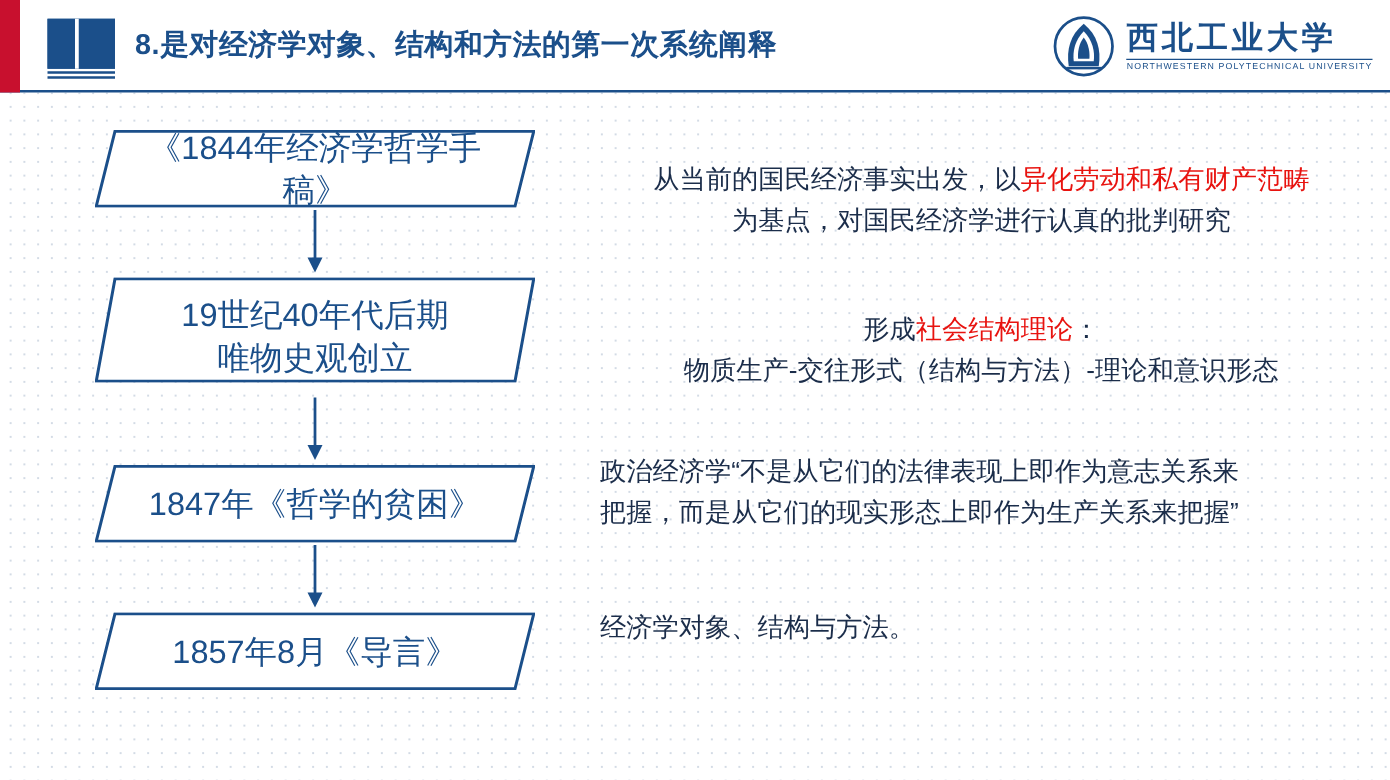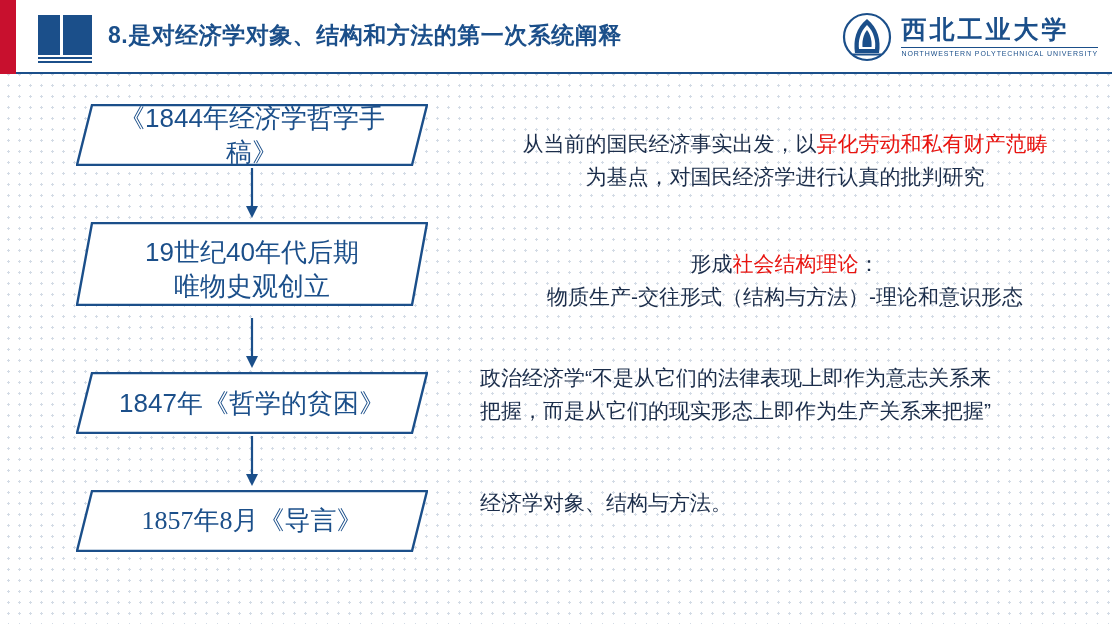--- a/index.html
+++ b/index.html
@@ -258,21 +258,21 @@
       <div class="label">1847年《哲学的贫困》</div>
     </div>
 
     <div class="arrow">
       <svg width="30" height="56" viewBox="0 0 30 56" aria-hidden="true">
         <line x1="15" y1="2" x2="15" y2="42" stroke="#1b4f8a" stroke-width="2.2"></line>
         <polygon points="15,52 9,40 21,40" fill="#1b4f8a"></polygon>
       </svg>
     </div>
 
-    <div class="flow-node" style="height:62px;font-family:Liberation Serif, serif;">
+    <div class="flow-node" style="height:62px;">
       <div class="shape">
         <svg width="352" height="62" viewBox="0 0 352 62" preserveAspectRatio="none">
           <polygon points="16,1 351,1 336,61 1,61" fill="#ffffff" stroke="#1b4f8a" stroke-width="2.4"></polygon>
         </svg>
       </div>
       <div class="label">1857年8月《导言》</div>
     </div>
 
   </div>
 

